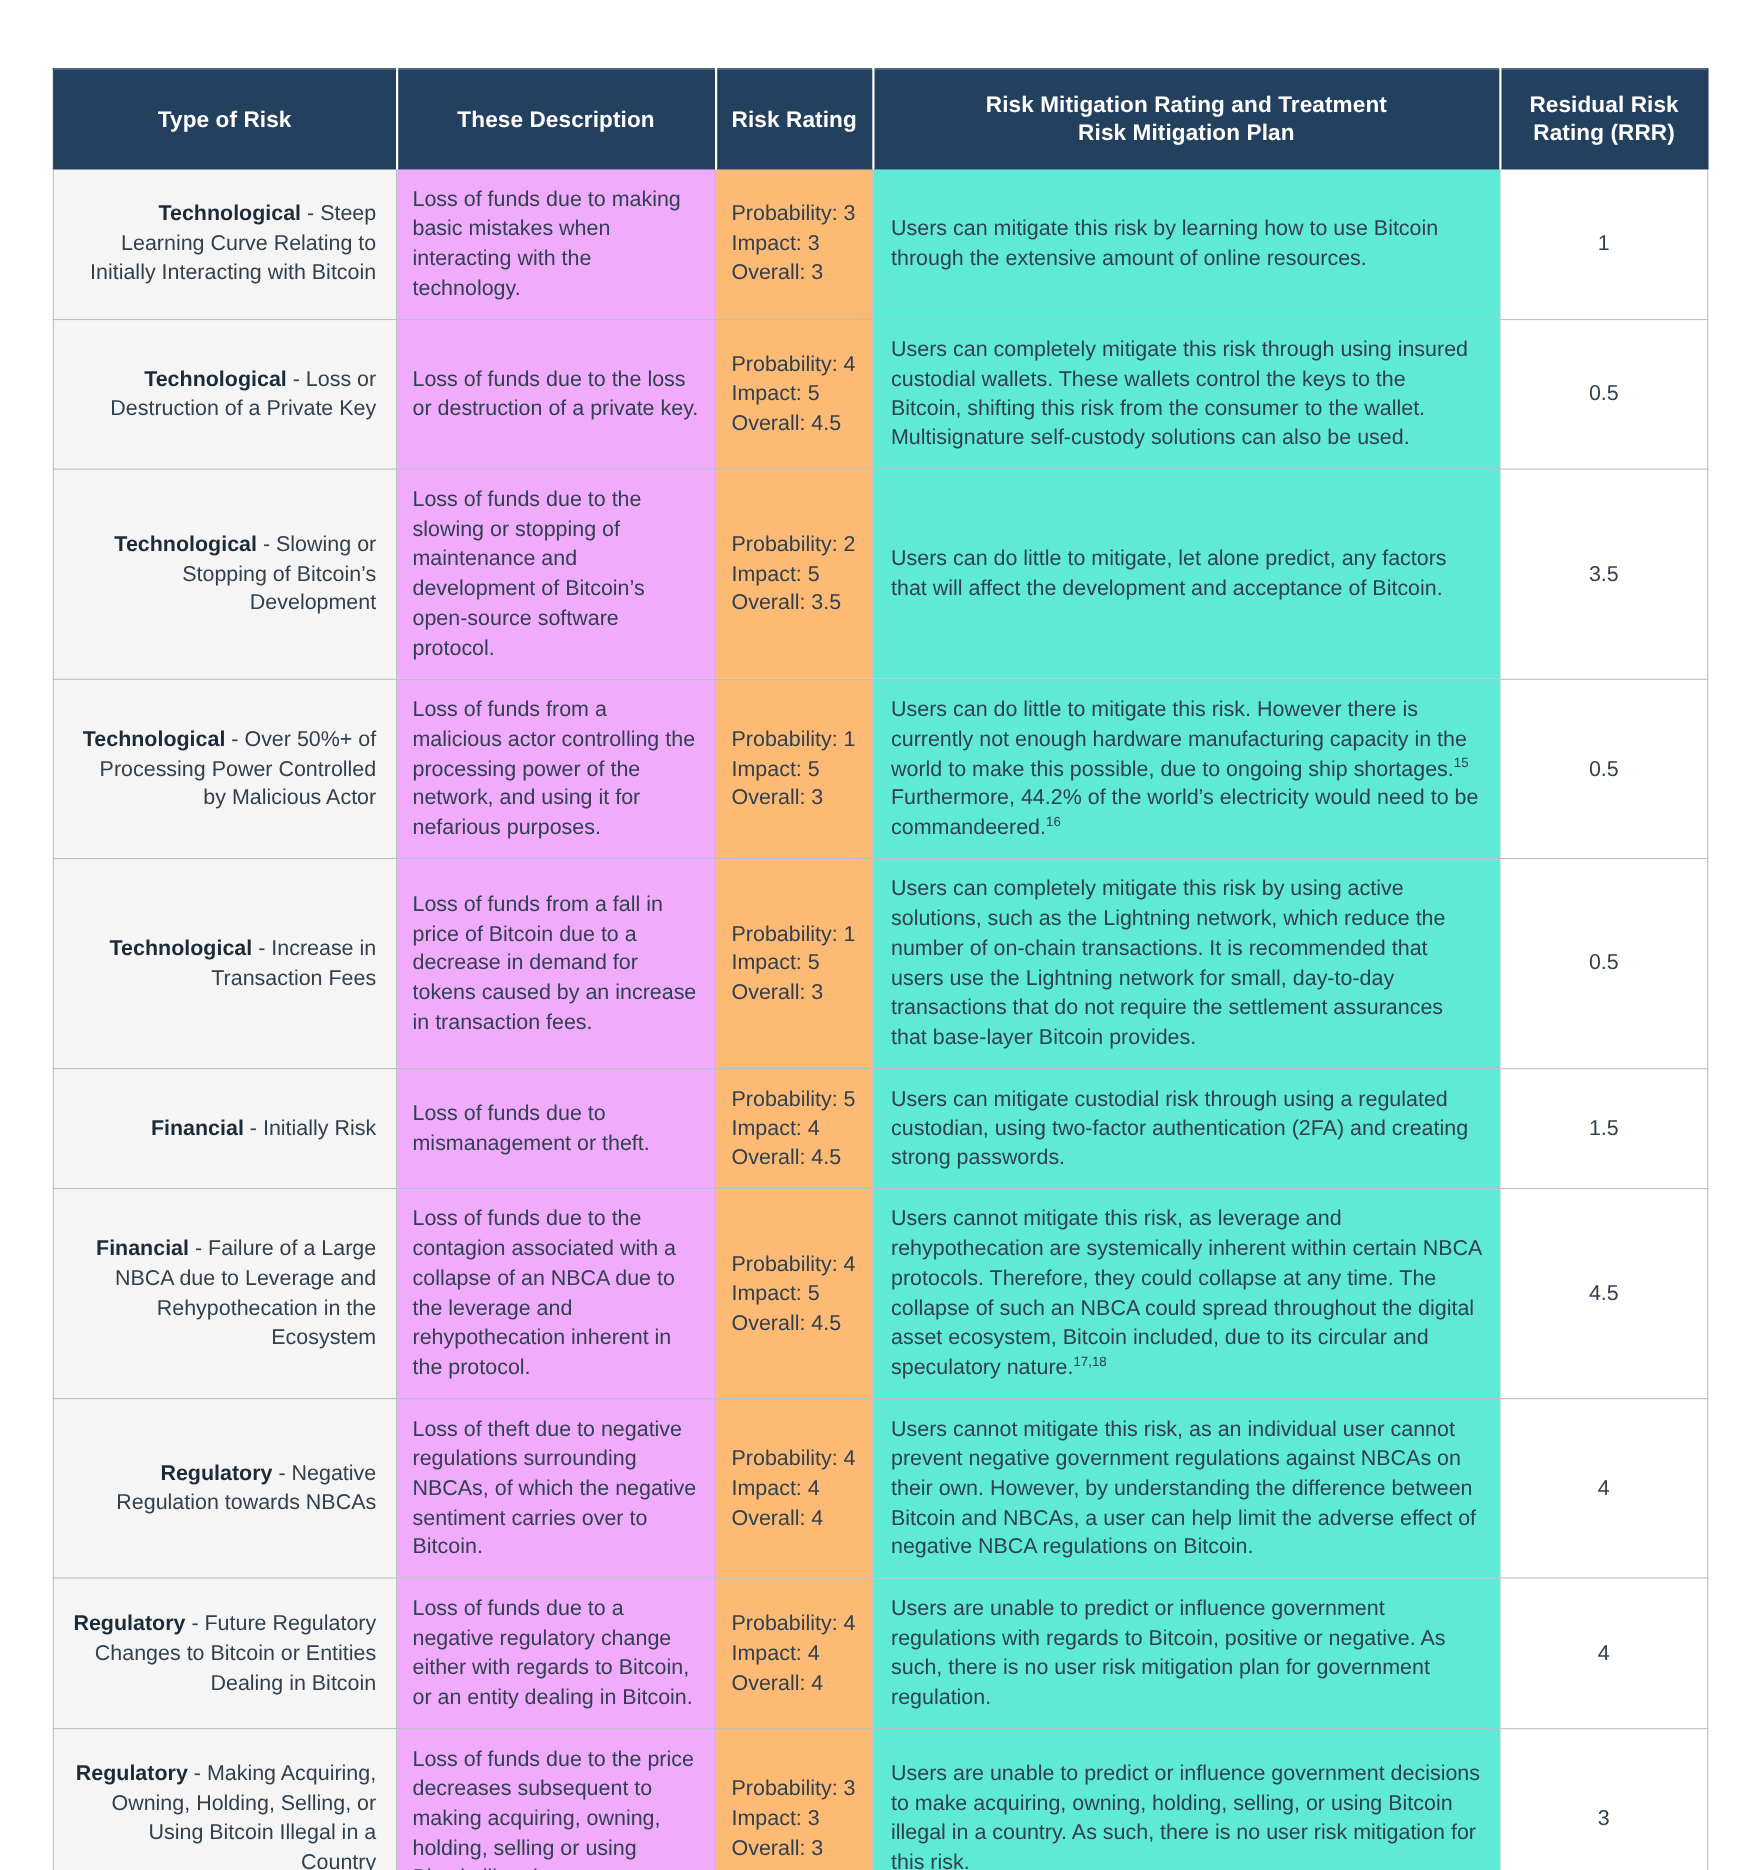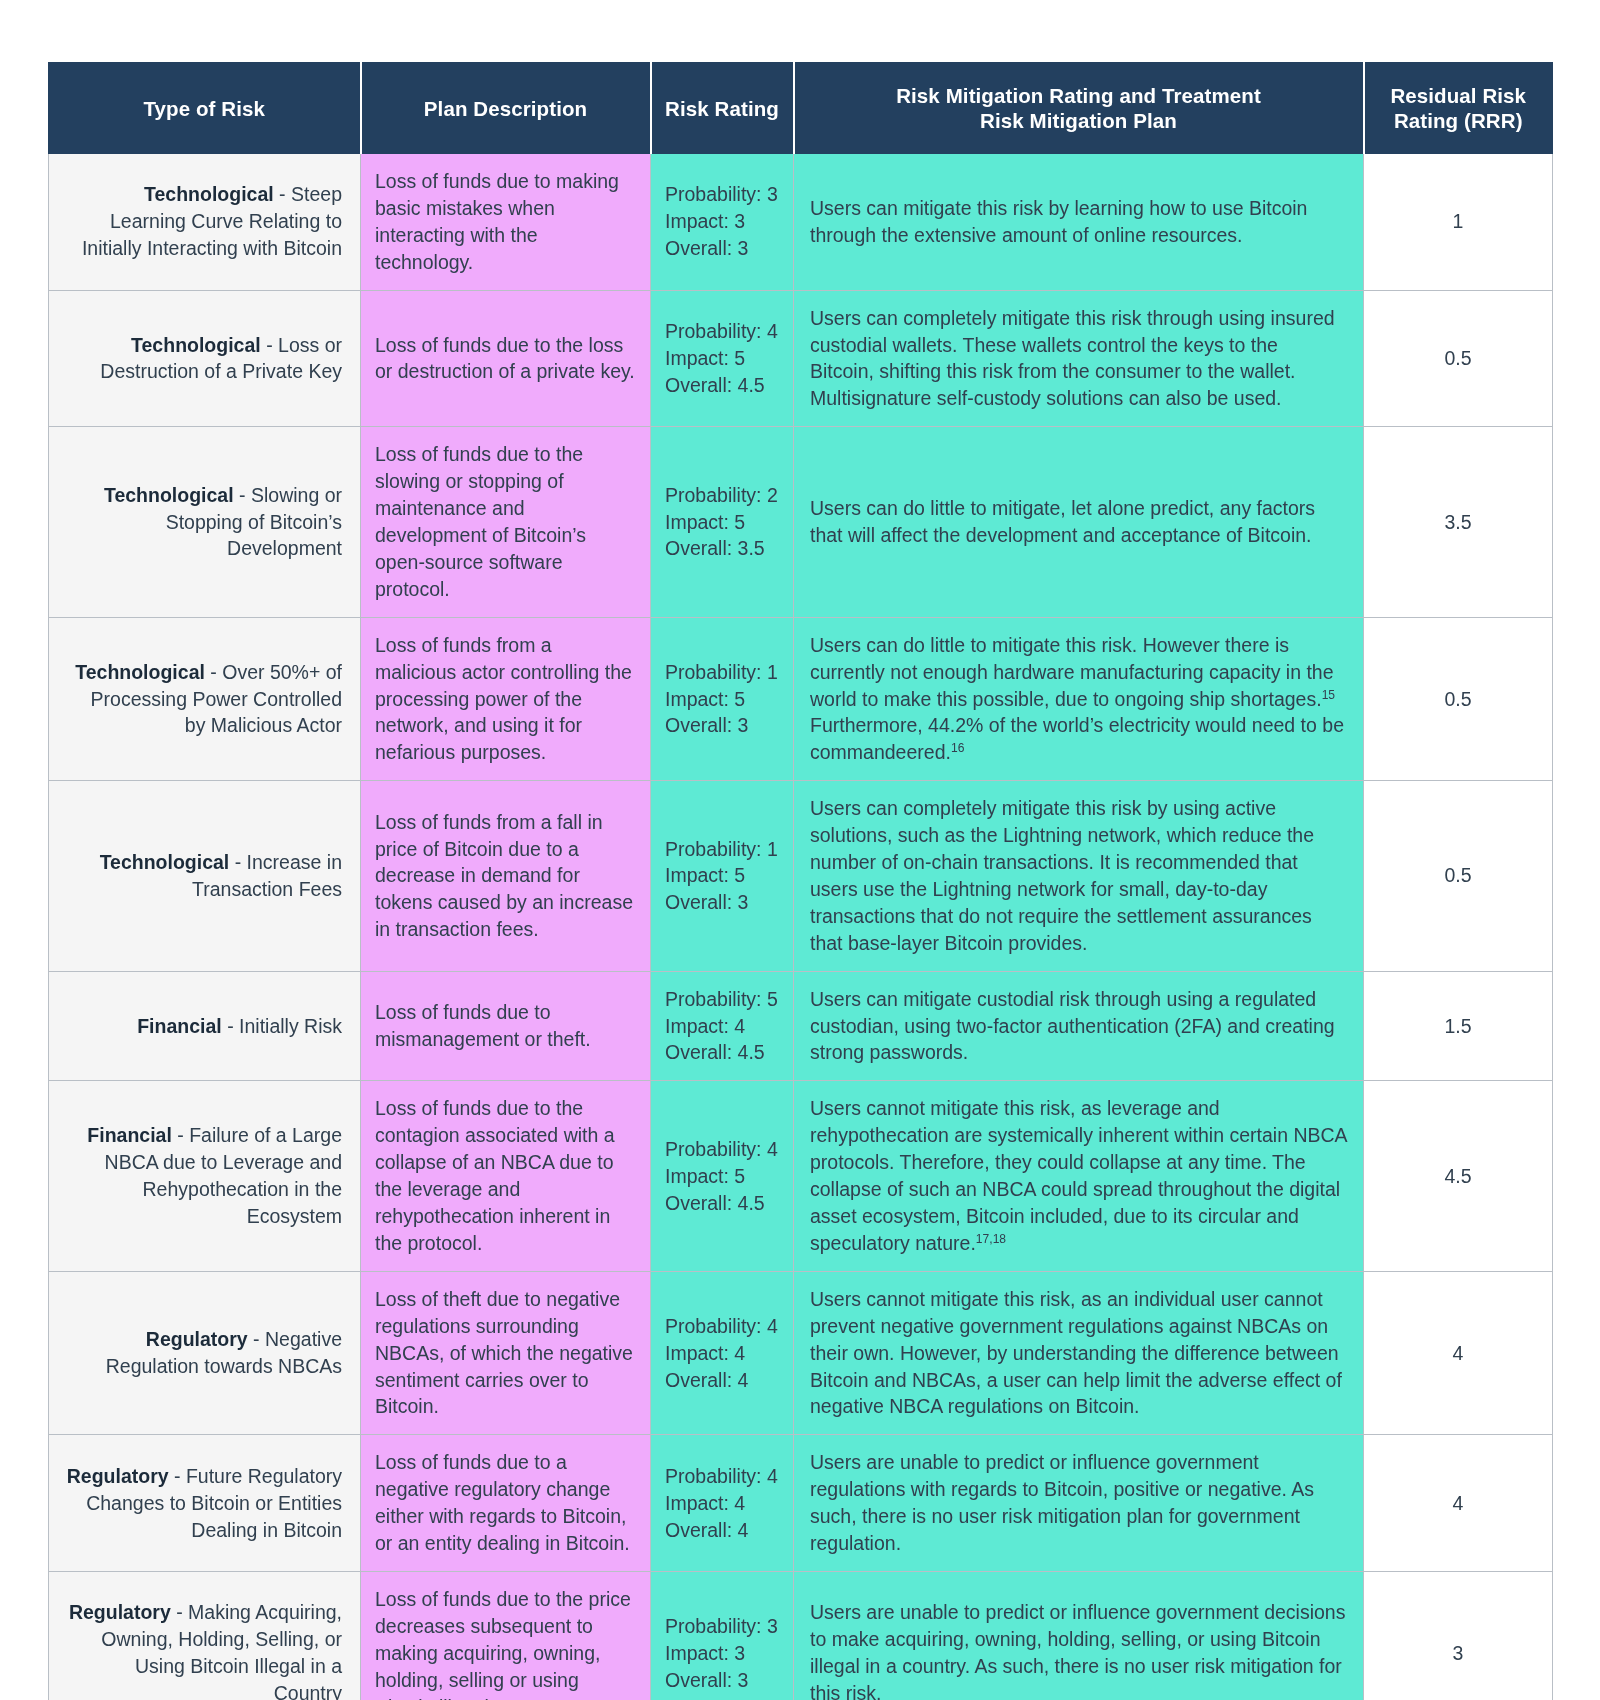--- a/index.html
+++ b/index.html
@@ -62,21 +62,21 @@
   td.type-cell .cat {
     font-weight: bold;
     color: #1c2b3a;
   }
   td.desc-cell {
     background: #f0abfc;
     padding: 14px 14px 14px 14px;
     text-align: left;
   }
   td.rating-cell {
-    background: #5eead4;
+    background: #fdba74;
     padding: 14px 10px 14px 14px;
     text-align: left;
     white-space: nowrap;
   }
   td.rating-cell .rline { display: block; }
   td.mit-cell {
     background: #5eead4;
     padding: 14px 16px 14px 16px;
     text-align: left;
   }
@@ -99,21 +99,21 @@
     <colgroup>
       <col class="c-type">
       <col class="c-desc">
       <col class="c-rate">
       <col class="c-mit">
       <col class="c-rrr">
     </colgroup>
     <thead>
       <tr>
         <th>Type of Risk</th>
-        <th class="th-sep">Plan Description</th>
+        <th class="th-sep">These Description</th>
         <th class="th-sep">Risk Rating</th>
         <th class="th-sep">
           <span>Risk Mitigation Rating and Treatment</span><br>
           <span>Risk Mitigation Plan</span>
         </th>
         <th class="th-sep">
           <span>Residual Risk</span><br>
           <span>Rating (RRR)</span>
         </th>
       </tr>

